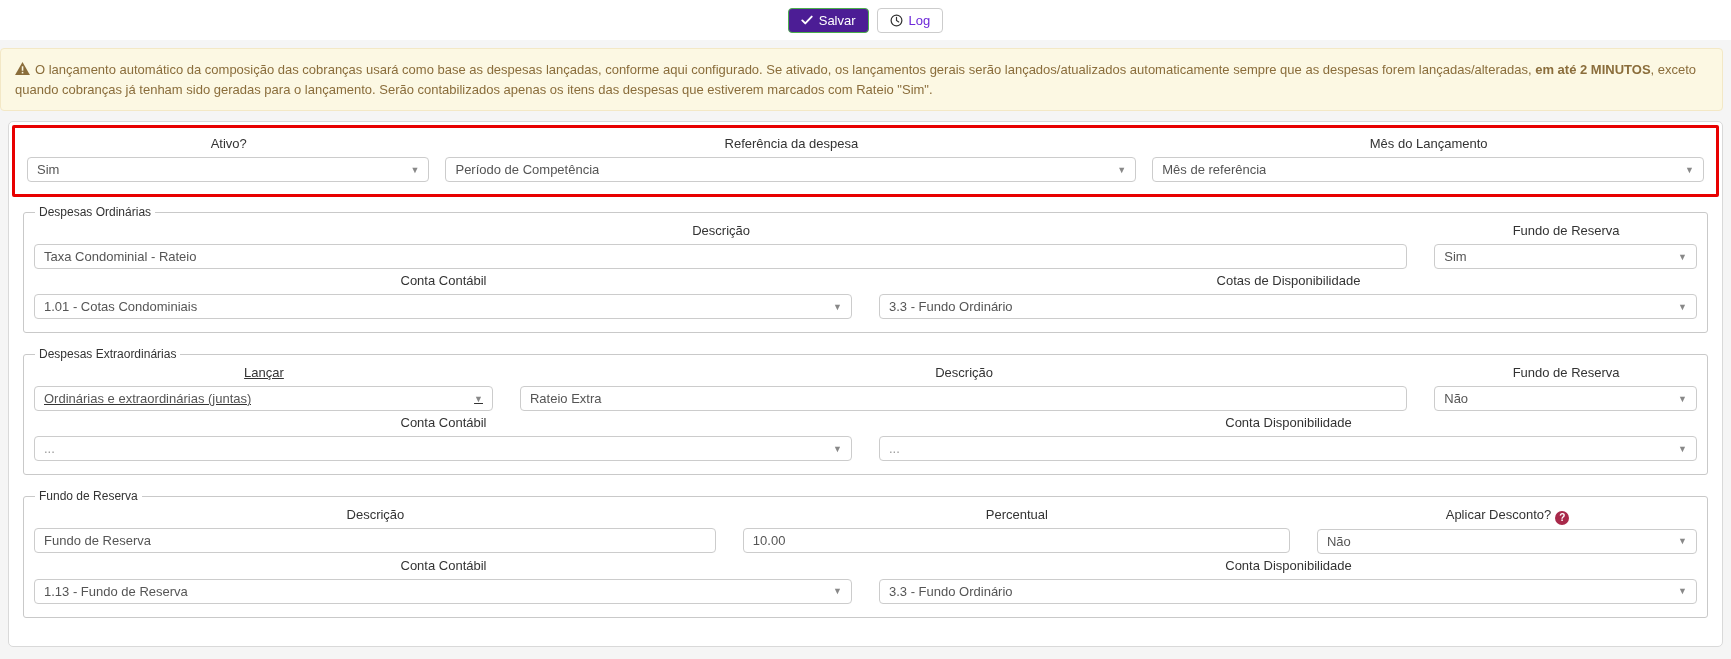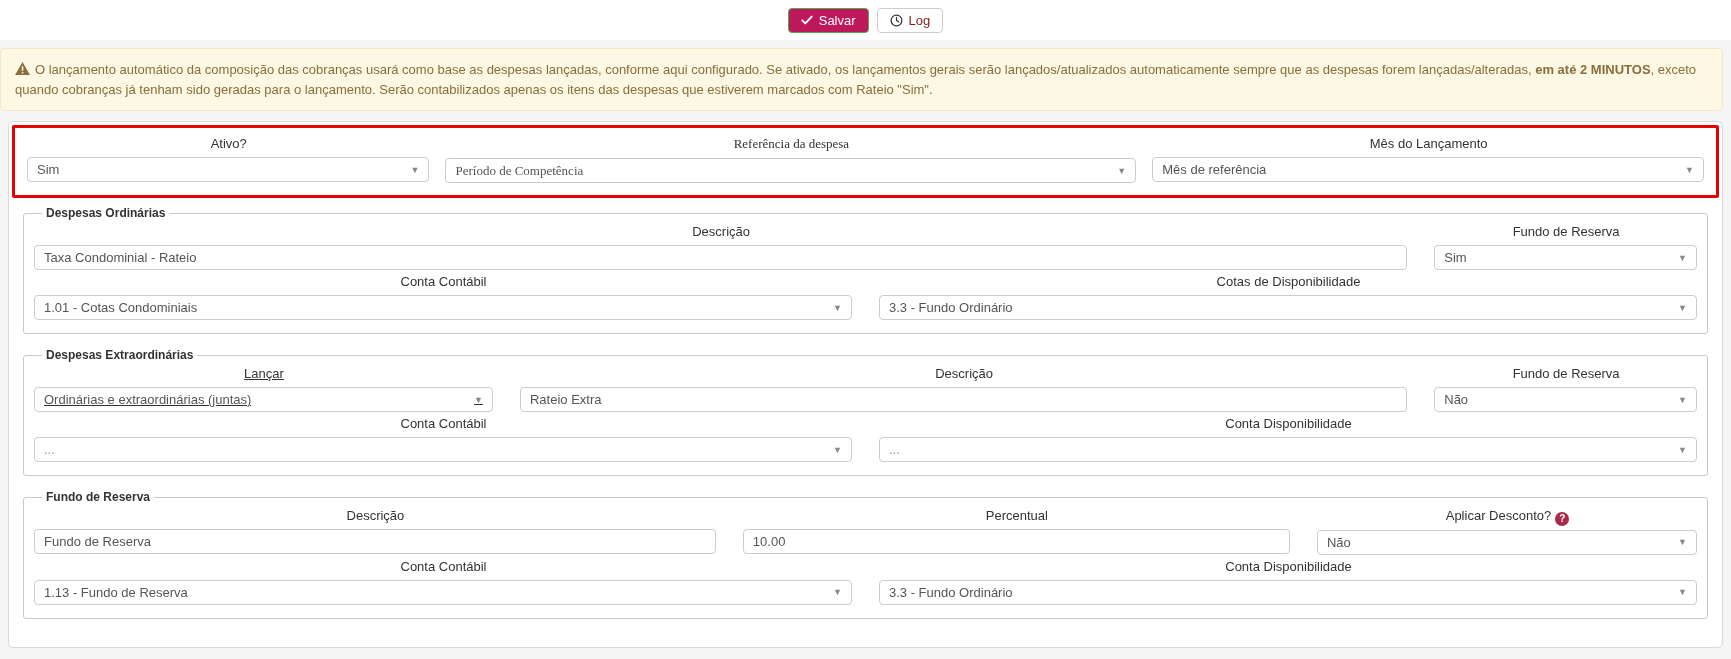--- a/index.html
+++ b/index.html
@@ -13,22 +13,22 @@
   
   .toolbar {
     height:40px; background:#fff;
     display:flex; align-items:center; justify-content:center; gap:8px;
   }
   .btn {
     display:inline-flex; align-items:center; gap:6px;
     height:25px; padding:0 12px; border-radius:4px;
     font-size:13px; cursor:pointer; line-height:1;
   }
-  .btn-save { background:#be185d; border:1px solid #4cae4c; color:#fff; }
-  .btn-log  { background:#fff; border:1px solid #ccc; color:#7f1d1d; }
+  .btn-save { background:#4c1d95; border:1px solid #4cae4c; color:#fff; }
+  .btn-log  { background:#fff; border:1px solid #ccc; color:#6d28d9; }
 
   
   .alert {
     margin:8px 8px 10px 0;
     background:#fcf8e3; border:1px solid #f3e8c6; border-radius:4px;
     color:#8a6d3b; padding:11px 14px; font-size:13px; line-height:1.5;
   }
   .alert .warn-icon { margin-right:5px; position:relative; top:1px; }
 
   
@@ -62,27 +62,27 @@
   .select .caret { margin-left:auto; color:#888; font-size:9px; padding-left:6px; }
   .muted .val { color:#999; }
 
   
   fieldset {
     border:1px solid #c9c9c9; border-radius:3px;
     margin:6px 8px 14px 8px;
     padding:0 10px 13px 10px;
   }
   fieldset legend {
-    font-size:12px; color:#333; padding:0 4px; margin-left:8px;font-weight:bold;
+    font-size:12px; color:#333; padding:0 4px; margin-left:1px;
   }
   .row { display:flex; gap:27px; }
 
   
   .w-ativo { flex:0 0 24%; }
-  .w-ref   { flex:1;font-family:Liberation Serif, serif; }
+  .w-ref   { flex:1; }
   .w-mes   { flex:0 0 32.9%; }
   .w-wide  { flex:1; }
   .w-fr    { flex:0 0 15.8%; }
   .w-half  { flex:1 1 0; }
   .w-lancar{ flex:0 0 27.6%;text-decoration:underline; }
   .w-desc5 { flex:0 0 41%; }
   .w-perc4 { flex:0 0 32.9%; }
   .w-apl3  { flex:1; }
 
   .help-badge {

